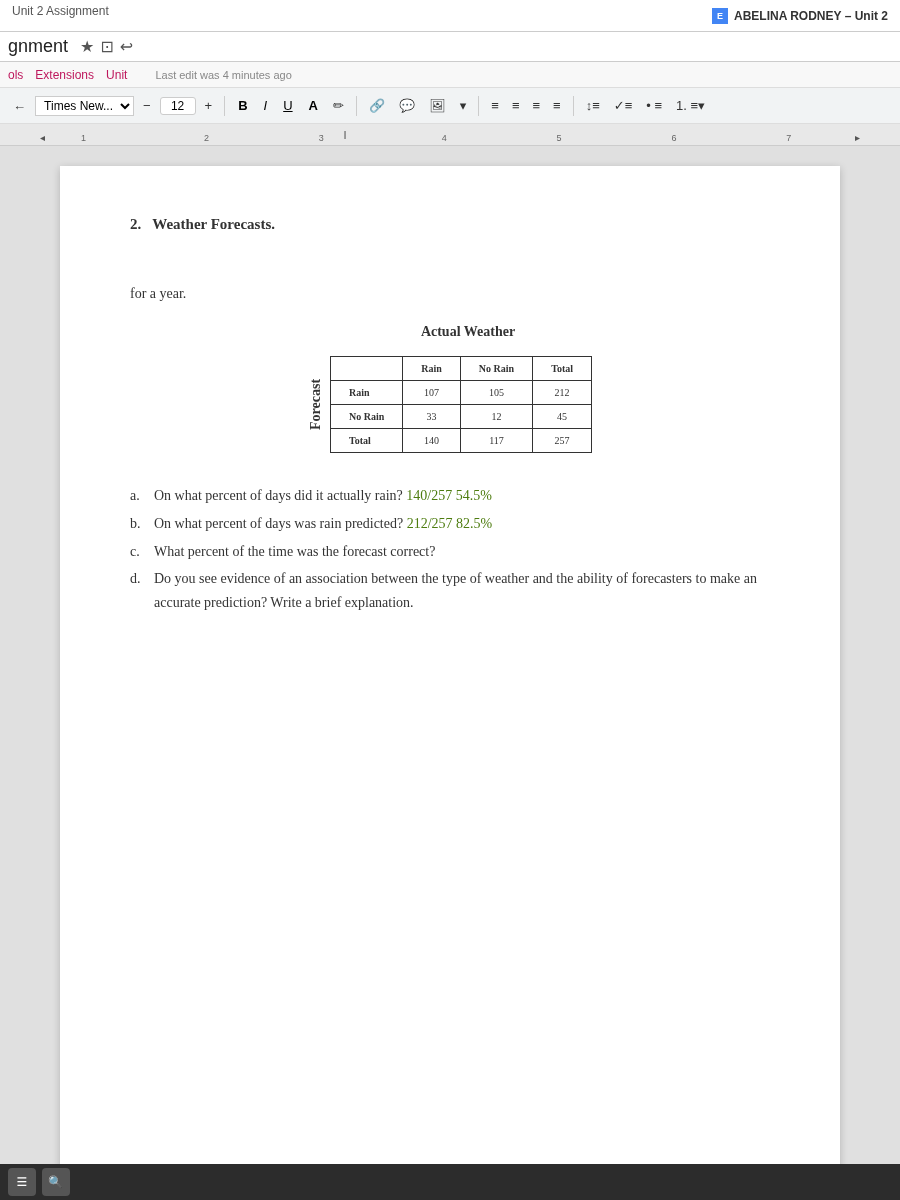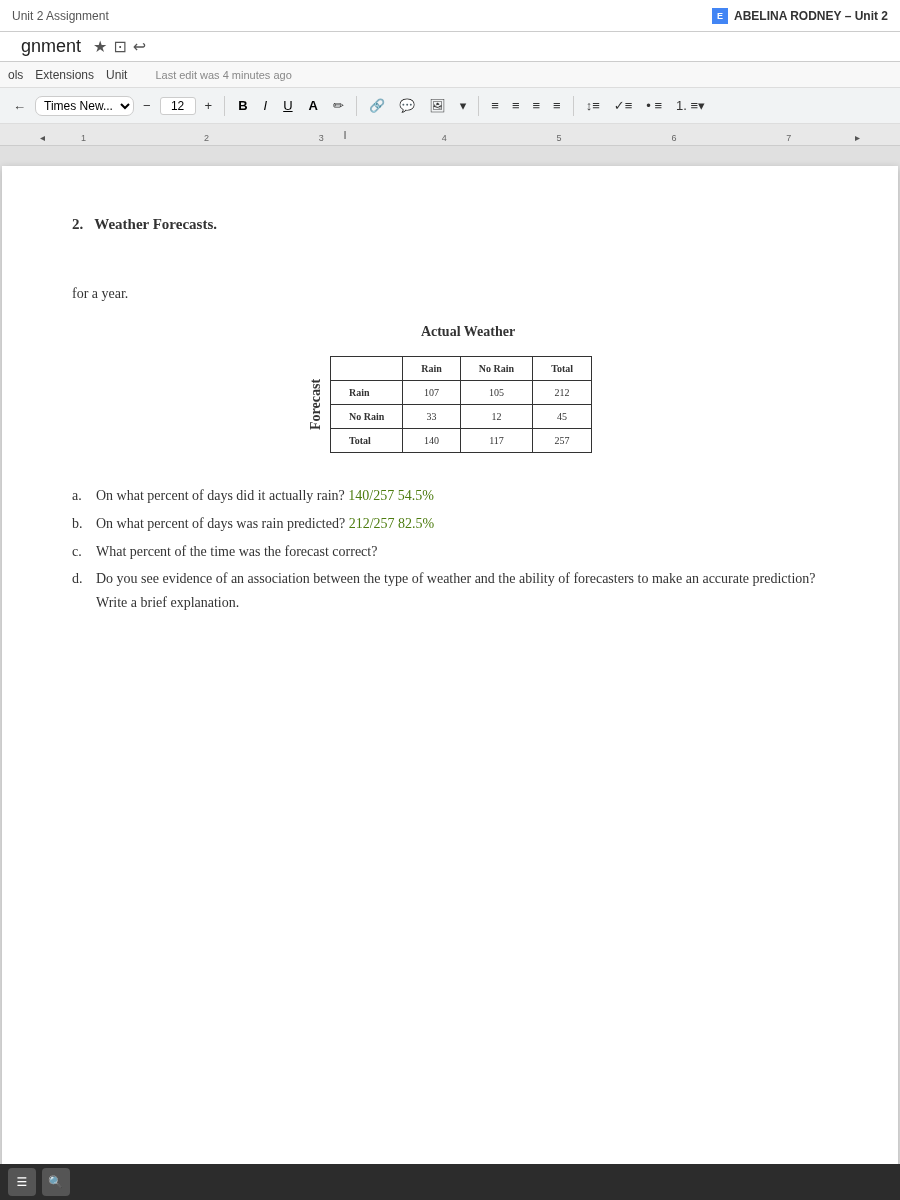--- a/index.html
+++ b/index.html
@@ -12,21 +12,20 @@
       font-size: 13px;
       color: #333;
       overflow-x: hidden;
     }
 
     
     #top-bar {
       background: #fff;
       border-bottom: 1px solid #ccc;
       display: flex;
-      align-items: center;
       justify-content: space-between;
       padding: 4px 12px;
       height: 32px;
     }
     #top-bar-left {
       font-size: 12px;
       color: #555;
     }
     #top-bar-right {
       font-size: 12px;
@@ -56,42 +55,41 @@
       align-items: center;
       padding: 2px 8px;
       height: 30px;
       gap: 4px;
     }
     #doc-title {
       font-size: 18px;
       font-weight: normal;
       color: #222;
       margin-right: 8px;
-      margin-left: 13px;
     }
     .title-icon {
       font-size: 16px;
       color: #555;
       cursor: pointer;
       margin-right: 2px;
     }
 
     
     #secondary-menu {
       background: #f8f8f8;
       border-bottom: 1px solid #ddd;
       display: flex;
       align-items: center;
       padding: 2px 8px;
       height: 26px;
       gap: 12px;
     }
     .menu-item {
       font-size: 12px;
-      color: #404040;
+      color: #be185d;
       cursor: pointer;
     }
     .last-edit {
       font-size: 11px;
       color: #888;
       margin-left: 16px;
     }
 
     
     #toolbar {
@@ -111,24 +109,25 @@
       cursor: pointer;
       padding: 2px 5px;
       font-size: 13px;
       color: #333;
       display: flex;
       align-items: center;
     }
     .font-select {
       font-size: 12px;
       border: 1px solid #ccc;
-      border-radius: 7px;
+      border-radius: 0;
       padding: 1px 4px;
       background: white;
       min-width: 90px;
+      text-align: right;
     }
     .font-size-input {
       font-size: 12px;
       border: 1px solid #ccc;
       border-radius: 3px;
       padding: 1px 4px;
       background: white;
       width: 36px;
       text-align: center;
     }
@@ -189,21 +188,21 @@
     #doc-area {
       background: #e0e0e0;
       padding: 20px 0;
       min-height: 1050px;
       display: flex;
       justify-content: center;
     }
 
     #doc-page {
       background: #fff;
-      width: 896px;
+      width: 780px;
       min-height: 1000px;
       padding: 50px 70px;
       box-shadow: 0 2px 8px rgba(0,0,0,0.2);
     }
 
     .section-heading {
       font-family: 'Times New Roman', Times, serif;
       font-size: 15px;
       font-weight: bold;
       margin-bottom: 8px;

